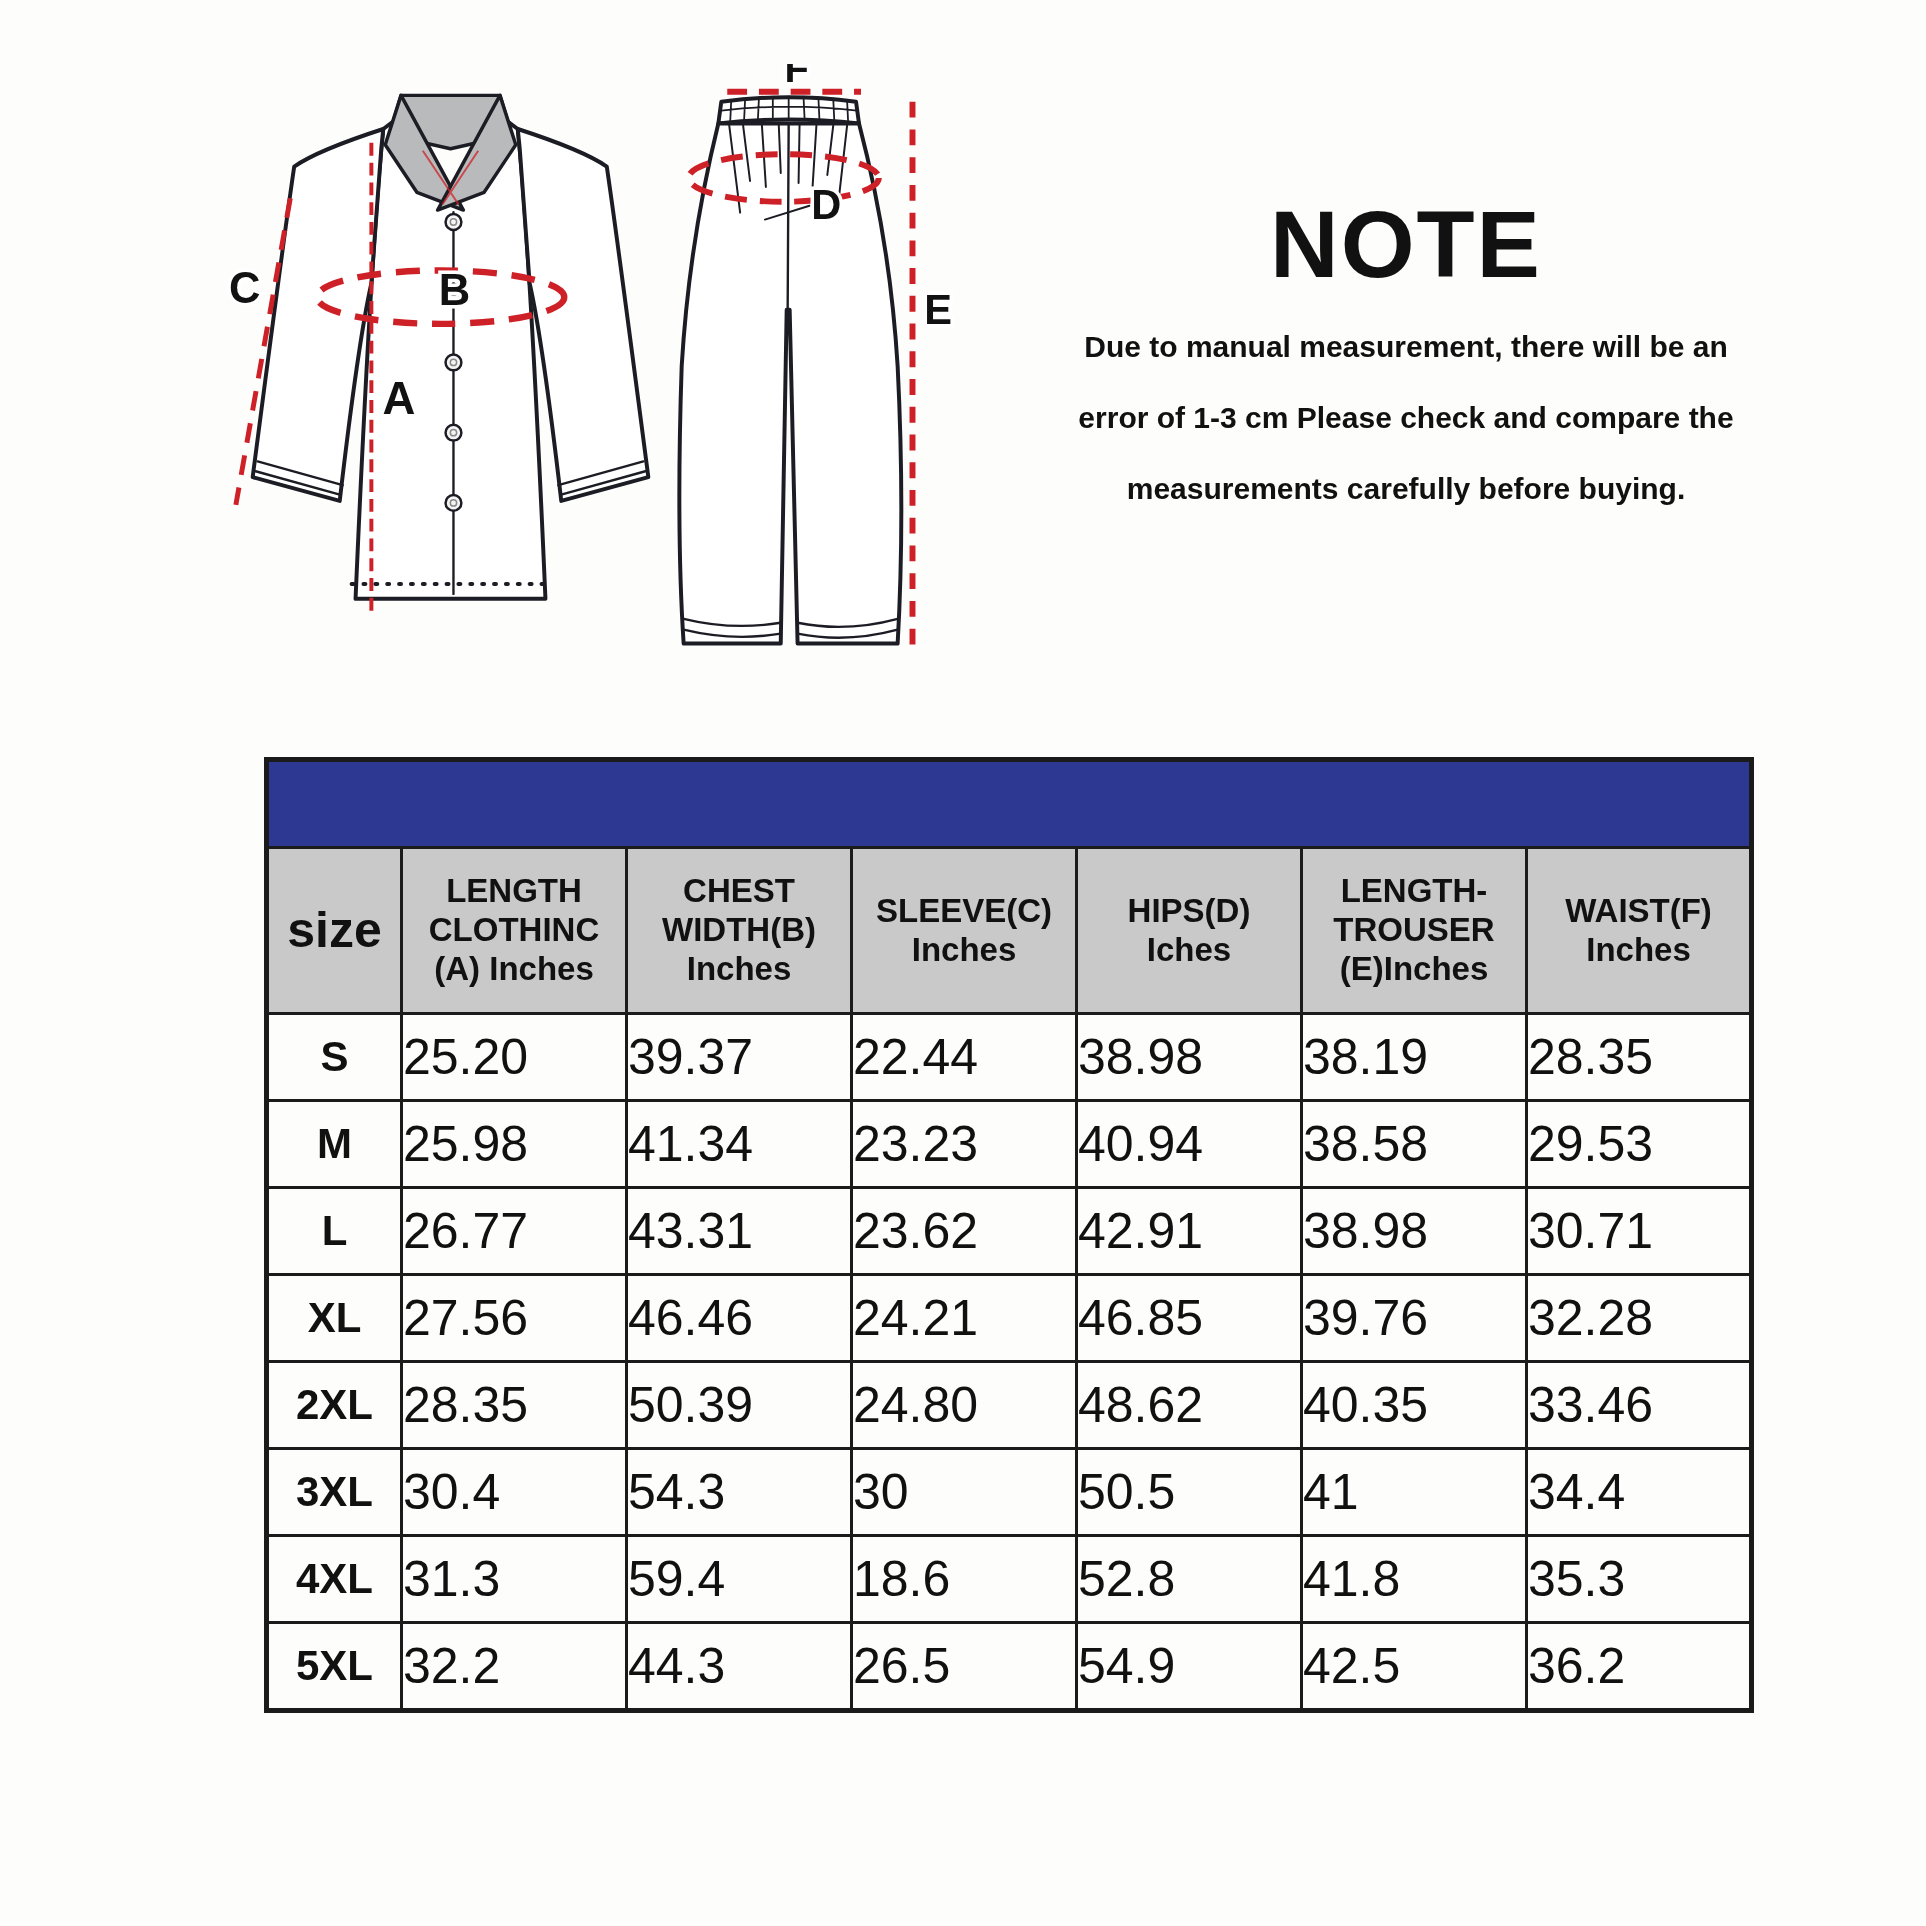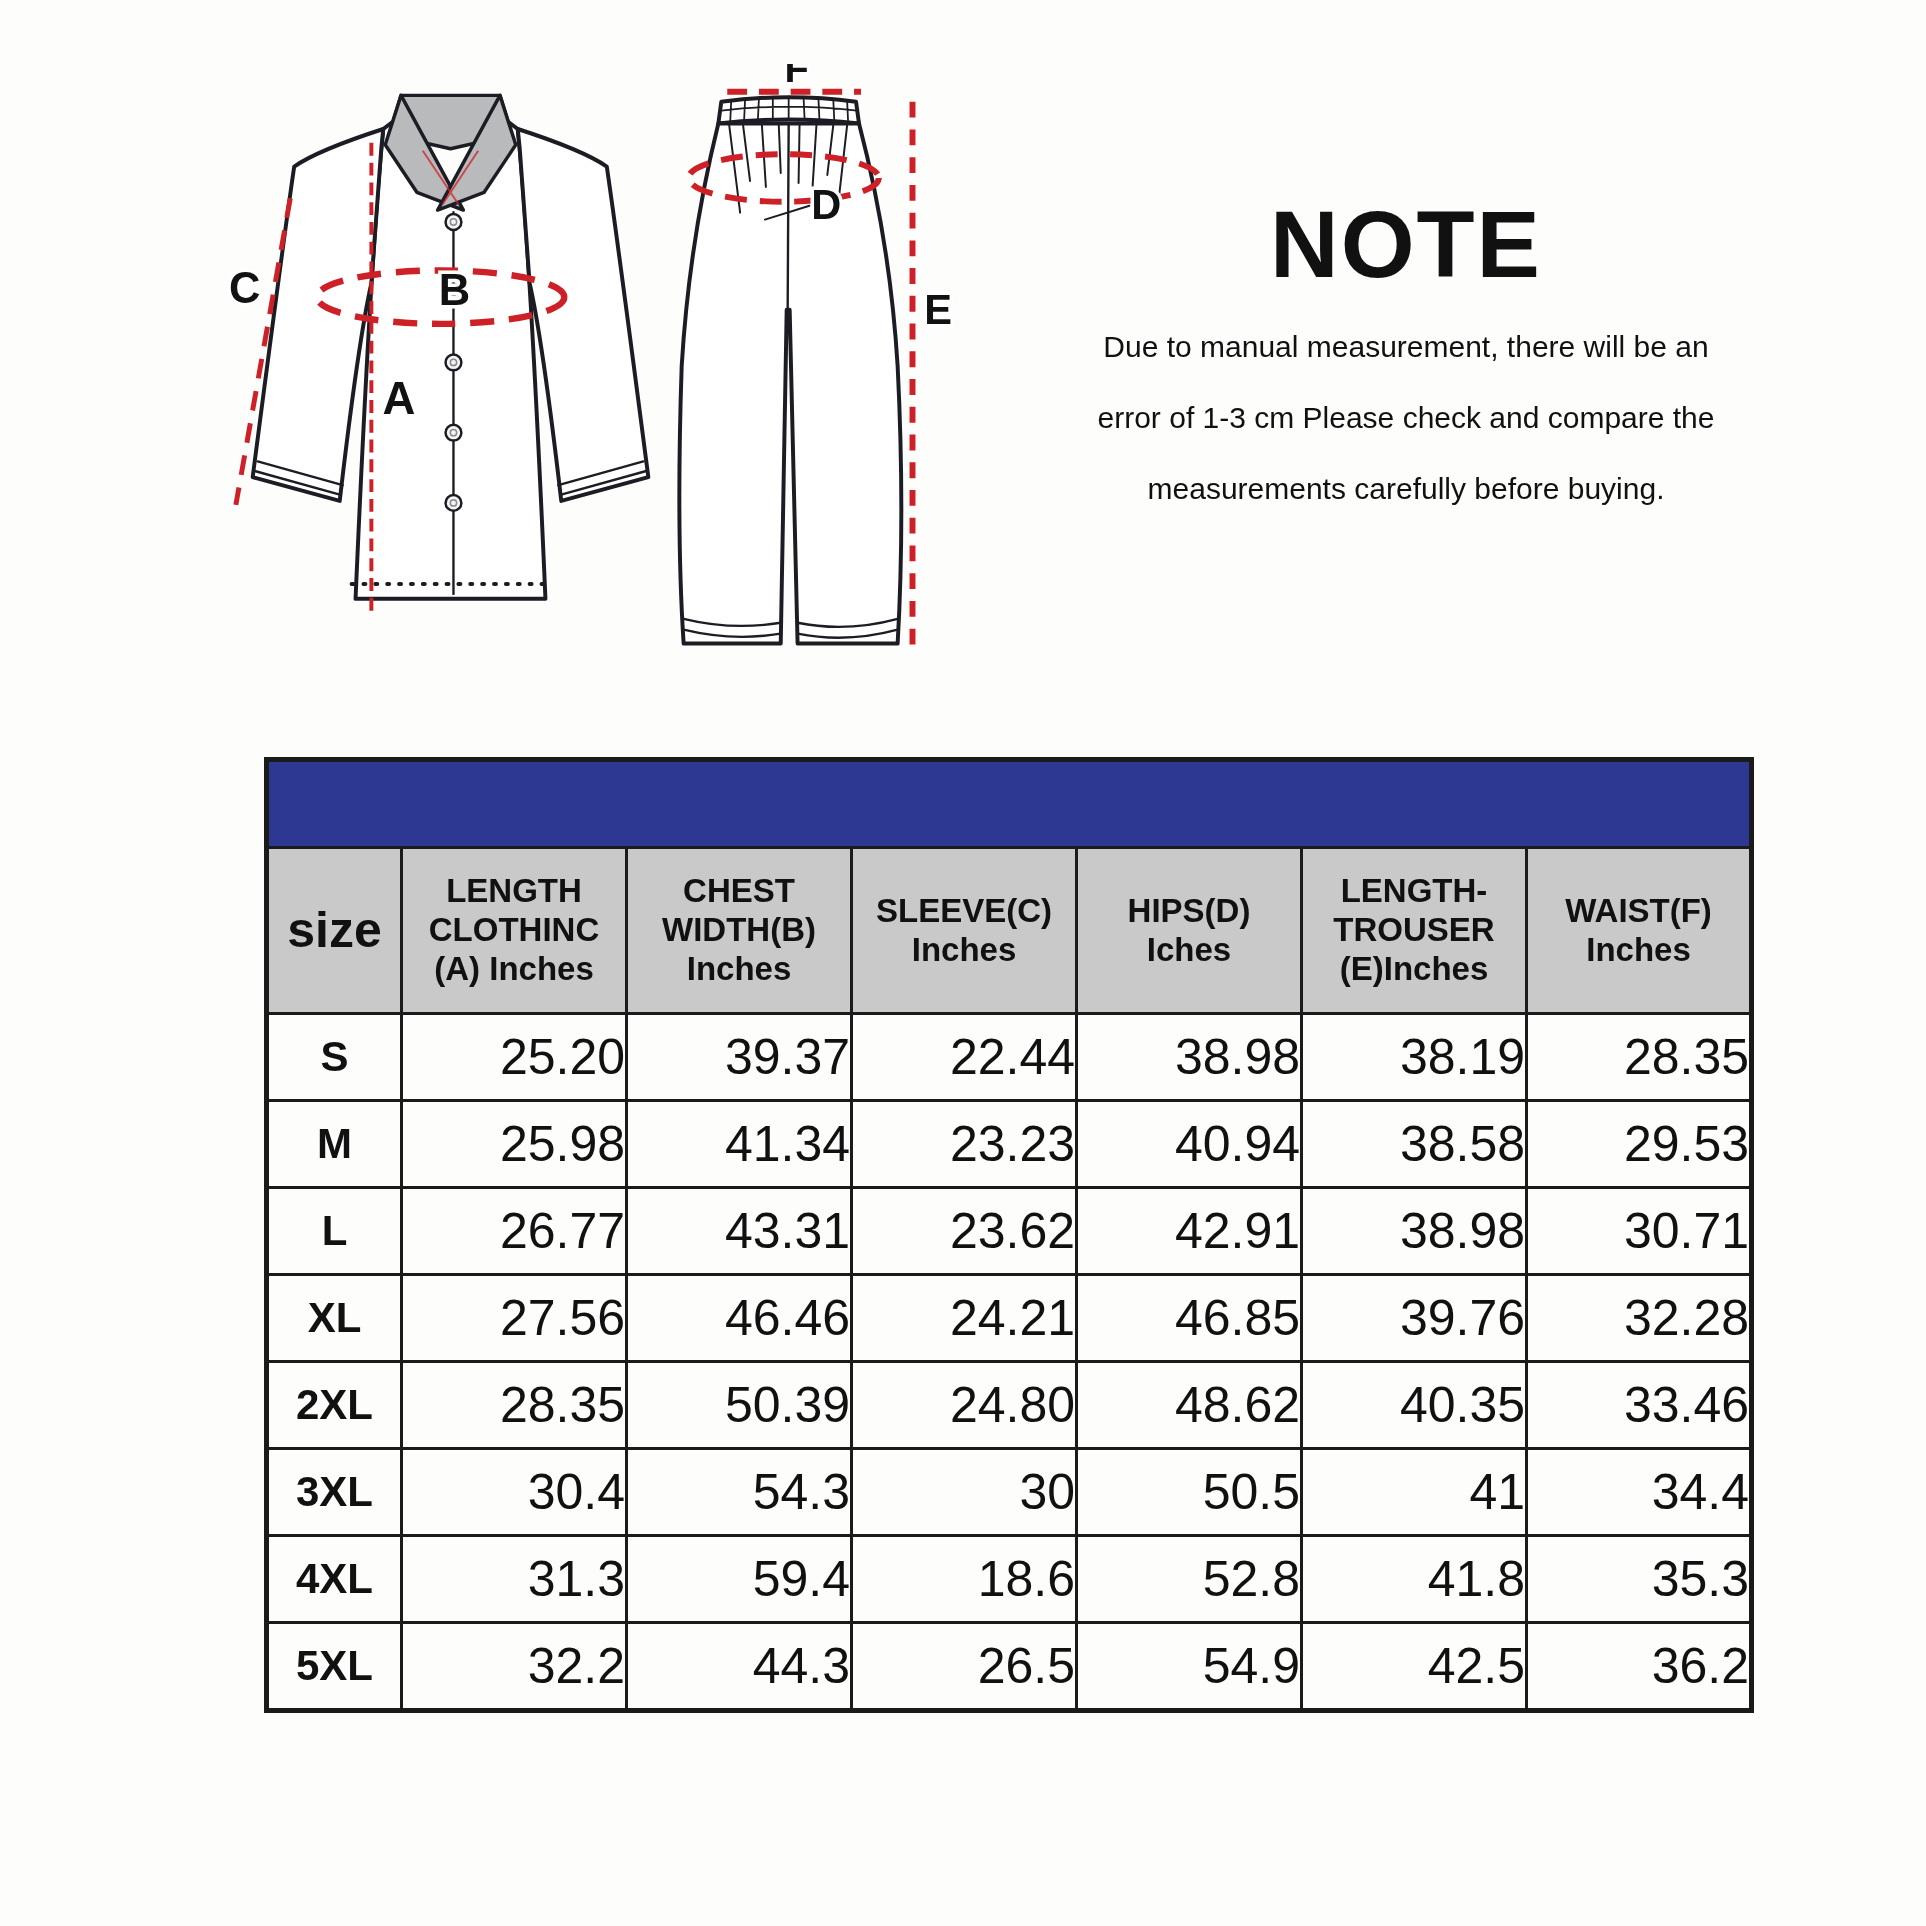--- a/index.html
+++ b/index.html
@@ -28,33 +28,33 @@
   .red-fine{fill:none;stroke:var(--red);stroke-width:4;stroke-dasharray:13 7;}
   .red-edge{fill:none;stroke:var(--red);stroke-width:2;opacity:.75;}
   .btn{fill:#f5f5f5;stroke:var(--ink);stroke-width:2.5;}
   .btn-in{fill:none;stroke:#8a8a8a;stroke-width:1.5;}
   .lbl{font-family:"Liberation Sans",sans-serif;font-weight:bold;fill:#121212;
        paint-order:stroke;stroke:#ffffff;stroke-width:7;text-anchor:middle;}
 
   
   .note{left:1000px;top:170px;width:812px;text-align:center;margin-top:25px;}
   .note-title{font-size:95px;font-weight:bold;letter-spacing:2px;line-height:1.05;margin:0 0 16px 0;}
-  .note-lines p{margin:0;font-size:30px;font-weight:normal;line-height:71px;white-space:nowrap;}
+  .note-lines p{margin:0;font-size:30px;font-weight:bold;line-height:71px;white-space:nowrap;}
 
   
   .tablewrap{left:220px;top:757px;padding-left:44px;}
   table{border-collapse:collapse;table-layout:fixed;width:1488px;border:5px solid var(--border);}
   col.c-size{width:135px;}
   col.c-val{width:225px;}
   td,th{border:3px solid var(--border);padding:0;}
   .bluebar{height:84px;background:var(--bar);}
   th{background:var(--hdr);height:163px;text-align:center;vertical-align:middle;
      font-size:33px;font-weight:bold;line-height:1.18;white-space:pre-line;}
   th.size-h{font-size:50px;}
-  td.val{height:84px;text-align:right;vertical-align:middle;font-size:50px;font-weight:normal;}
+  td.val{height:84px;text-align:left;vertical-align:middle;font-size:50px;font-weight:normal;}
   td.size-c{height:84px;text-align:center;vertical-align:middle;font-size:42px;font-weight:bold;}
 </style>
 </head>
 <body>
 
 <div class="abs" style="left:0;top:0;width:1927px;height:1927px">
 
   <svg class="abs" style="left:223px;top:89px" width="455" height="535" viewBox="0 0 460 540">
 
     <path class="garment" d="M186,22 L162,40 C154,120 146,240 134,515 L326,515 C314,240 306,120 298,40 L274,22 L230,112 Z"></path>

